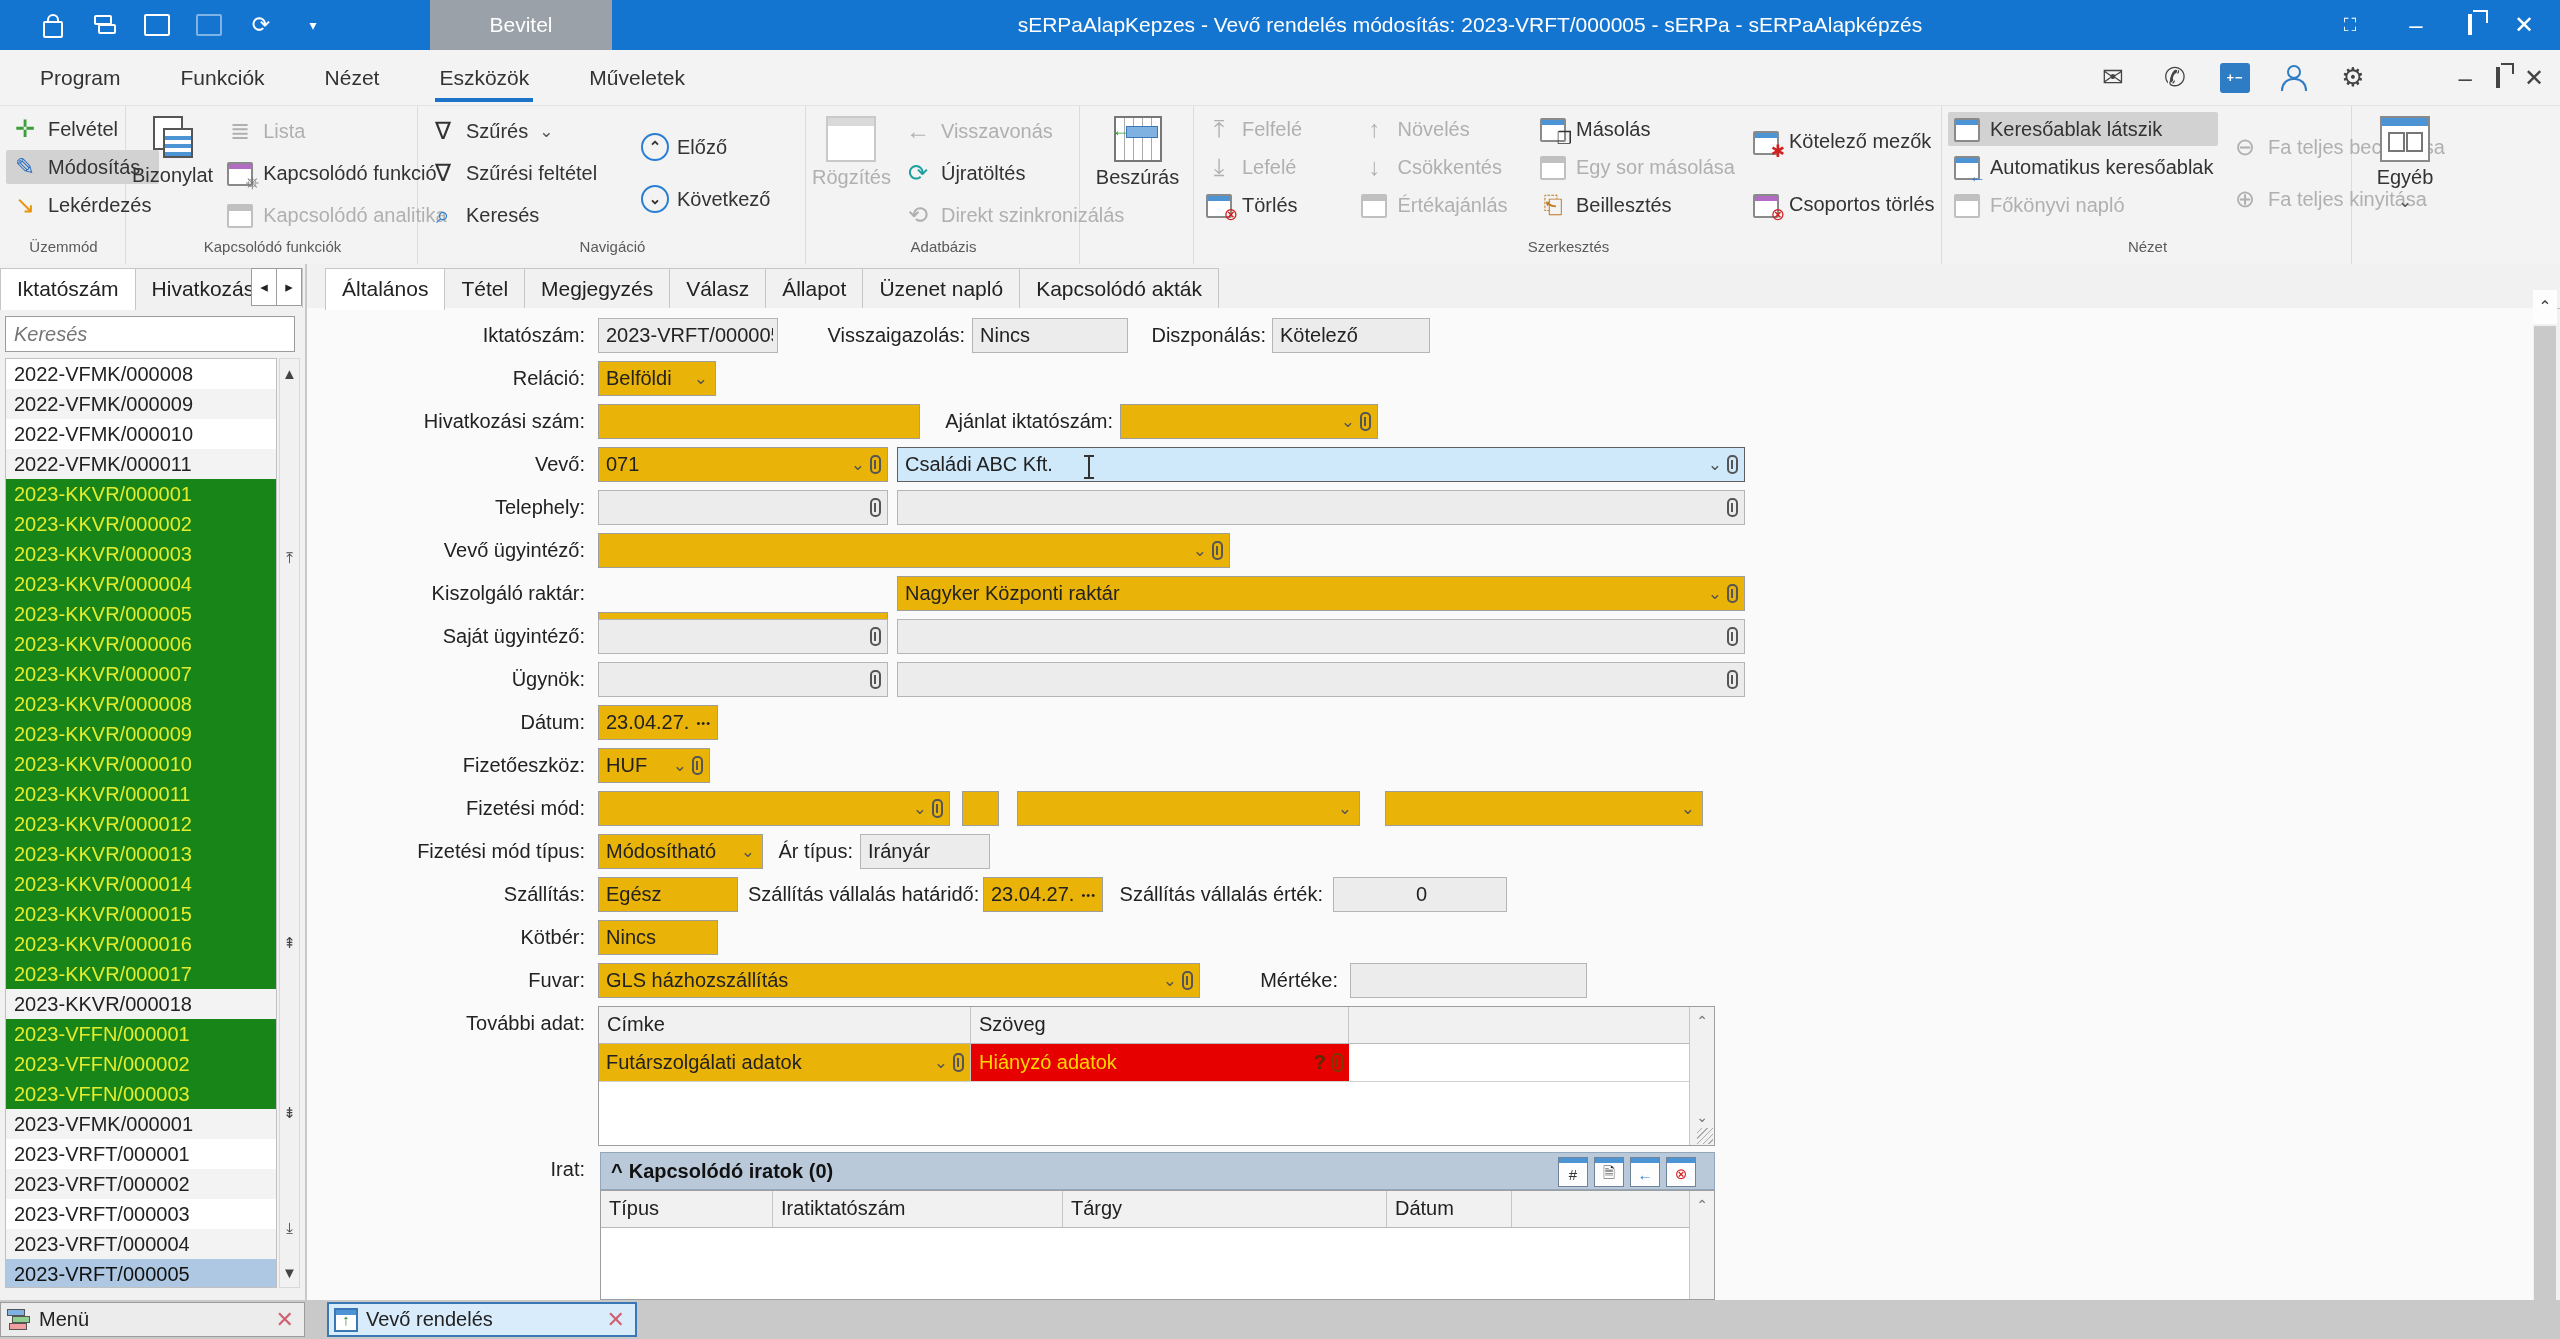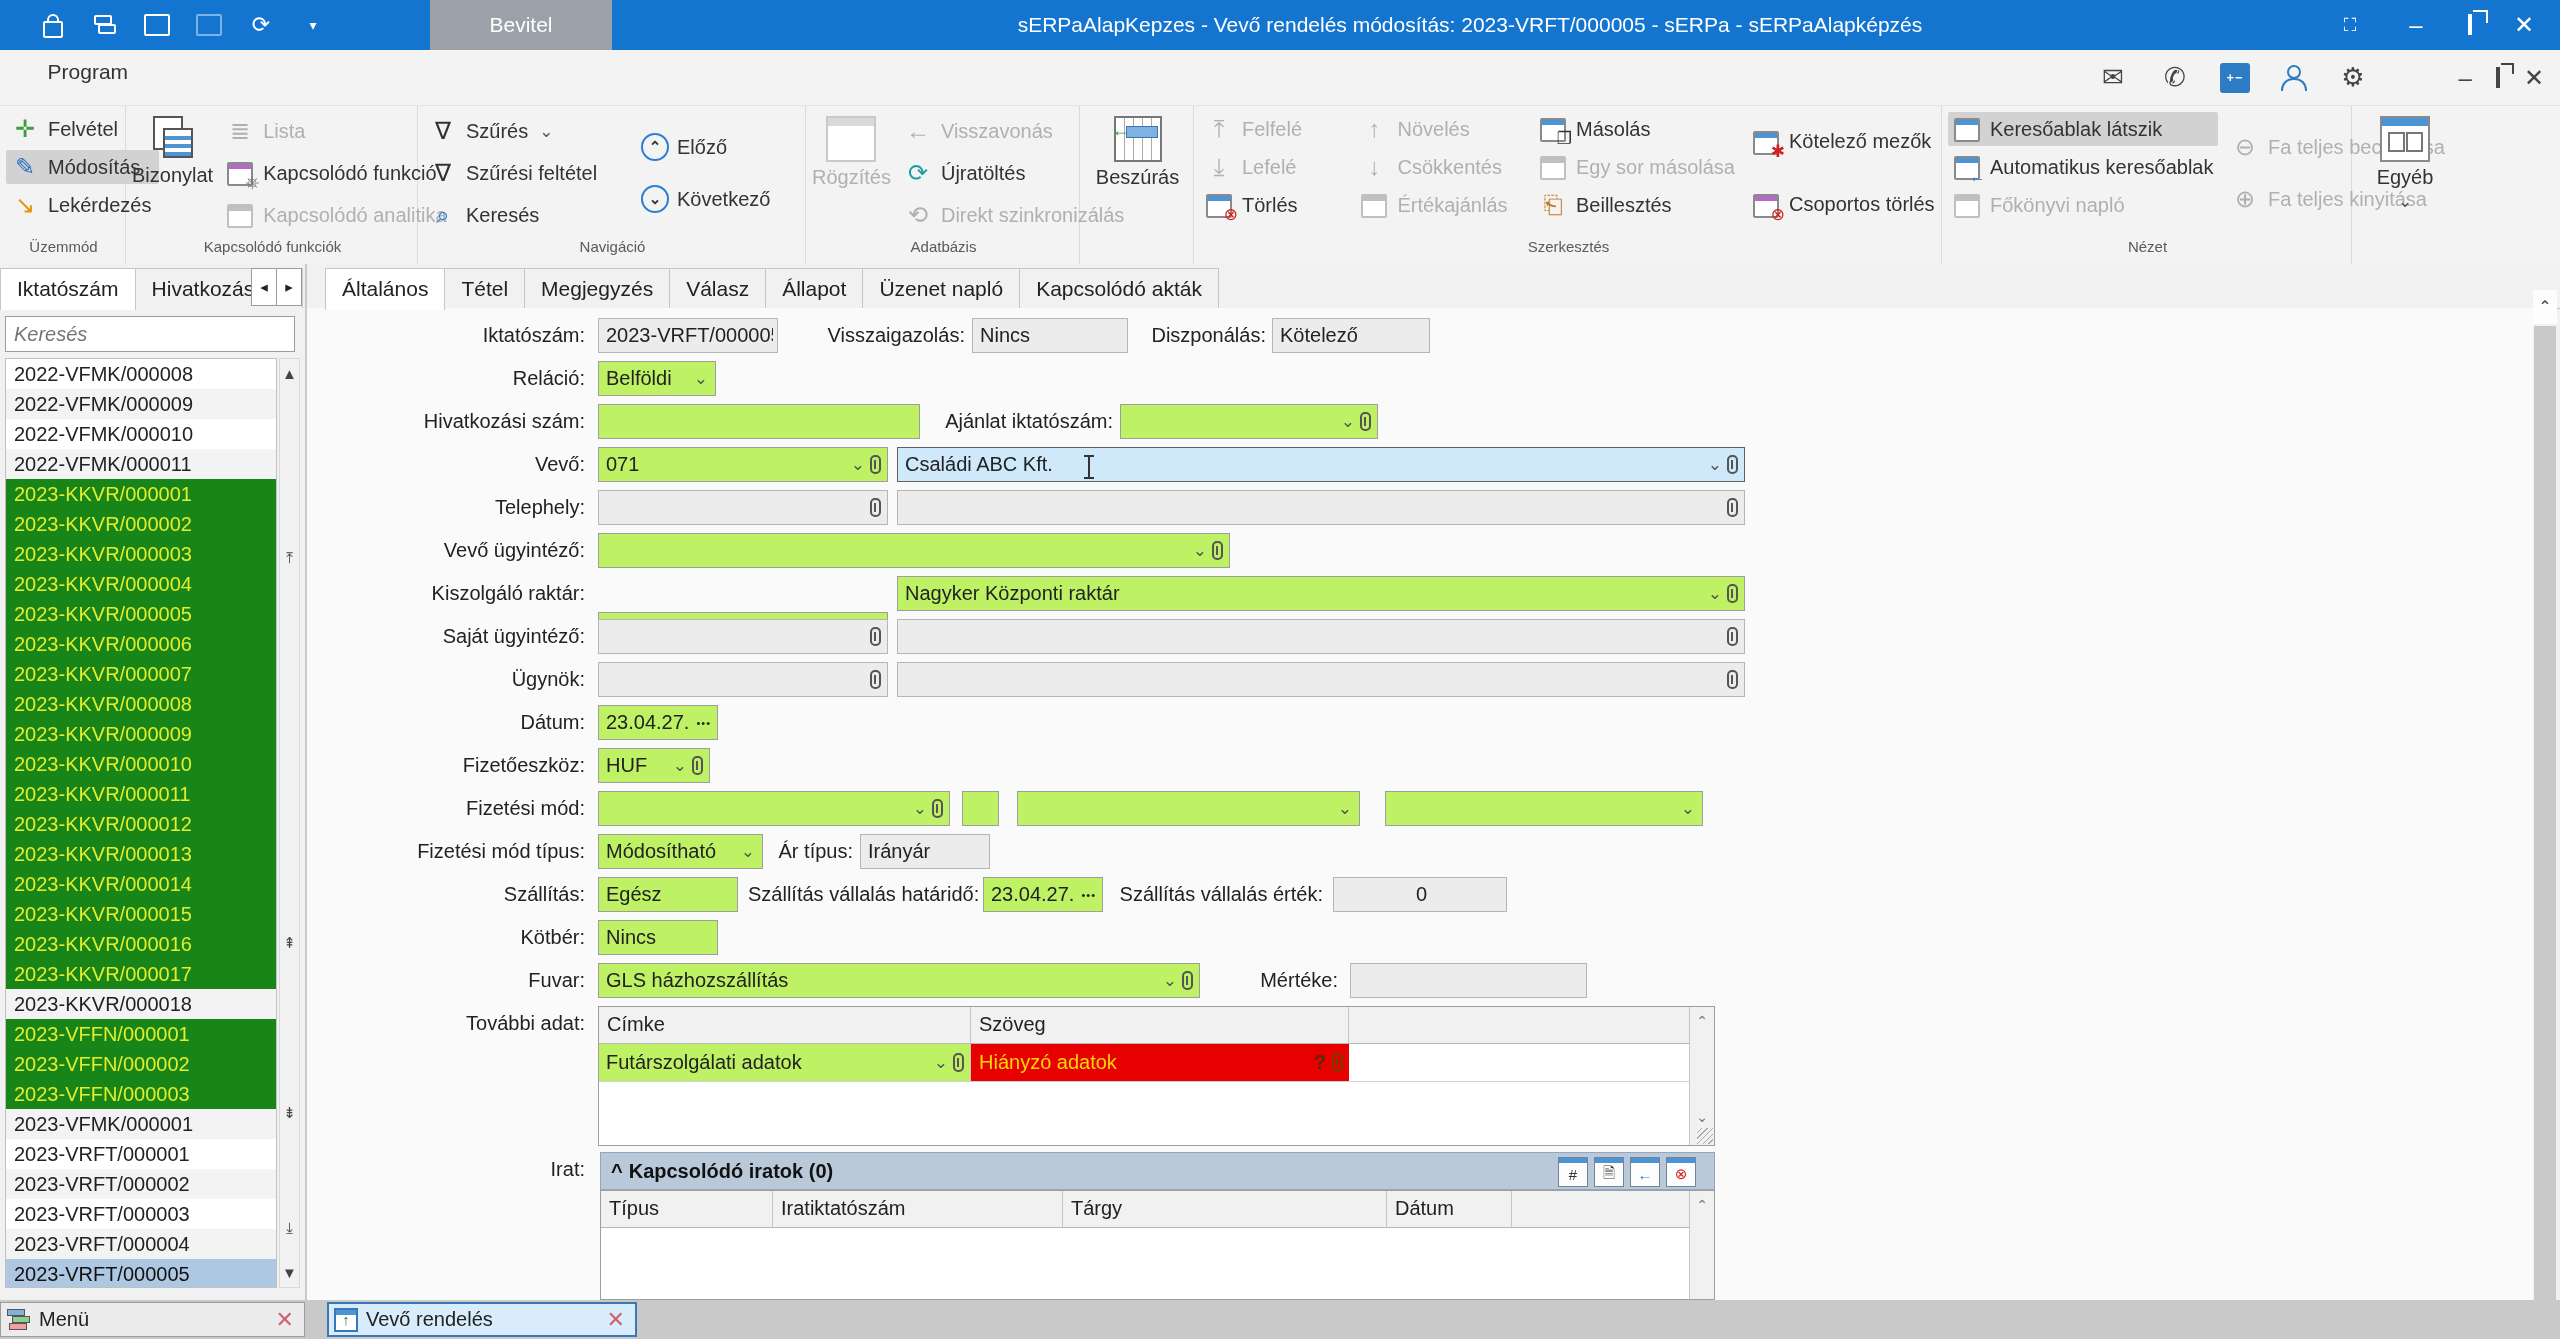--- a/index.html
+++ b/index.html
@@ -26,21 +26,21 @@
   .title-text{position:absolute;left:700px;right:320px;top:0;height:50px;display:flex;
     align-items:center;justify-content:center;font-size:21px;color:#fff;white-space:nowrap;}
   .wctl{position:absolute;top:0;height:50px;display:flex;align-items:center;gap:38px;right:22px;color:#fff;}
   .wctl .g{font-size:24px;width:28px;text-align:center;}
   .restore-g{width:16px;height:14px;border:2px solid #fff;position:relative;}
   .restore-g::before{content:"";position:absolute;left:3px;top:-6px;width:13px;height:11px;border:2px solid #fff;border-bottom:none;border-left:none;}
 
   
   .menubar{position:absolute;left:0;top:50px;width:2560px;height:55px;background:#f3f3f3;
     border-bottom:1px solid #e3e3e3;}
-  .menuitems{position:absolute;left:36px;top:0;height:55px;display:flex;gap:52px;align-items:center;flex-direction:column;}
+  .menuitems{position:absolute;left:36px;top:0;height:55px;display:flex;gap:52px;align-items:center;}
   .mitem{font-size:21px;color:#333;position:relative;padding:10px 4px;cursor:default;}
   .mitem.active::after{content:"";position:absolute;left:0;right:0;bottom:-2px;height:4px;background:#1a73c9;}
   .mricons{position:absolute;right:190px;top:0;height:55px;display:flex;gap:28px;align-items:center;}
   .mico{font-size:26px;color:#444;width:34px;text-align:center;}
   .calcico{width:30px;height:30px;background:#2e7cc3;border-radius:3px;color:#fff;font-size:13px;
     display:flex;align-items:center;justify-content:center;font-weight:bold;letter-spacing:1px;}
   .personico{width:30px;height:30px;position:relative;}
   .personico::before{content:"";position:absolute;left:9px;top:2px;width:10px;height:10px;border:2px solid #2e7cc3;border-radius:50%;}
   .personico::after{content:"";position:absolute;left:3px;top:15px;width:22px;height:11px;border:2px solid #2e7cc3;border-bottom:none;border-radius:12px 12px 0 0;}
   .mwctl{position:absolute;right:16px;top:0;height:55px;display:flex;gap:24px;align-items:center;color:#444;}
@@ -118,21 +118,21 @@
   .mainpanel{position:absolute;left:307px;top:308px;width:2226px;height:992px;background:#fafafa;}
   .mscroll{position:absolute;left:2533px;top:290px;width:24px;height:1010px;background:#f1f1f1;}
   .mscroll .btn{position:absolute;left:0;top:0;width:24px;height:34px;background:#fdfdfd;color:#444;
     font-size:16px;text-align:center;line-height:34px;}
   .mscroll .thumb{position:absolute;left:1px;top:36px;width:22px;height:1215px;background:#c9c9c9;}
 
   .frow{position:absolute;left:330px;height:35px;}
   .flabel{position:absolute;left:0;top:0;width:255px;height:35px;line-height:35px;text-align:right;
     font-size:20px;color:#222;padding-right:8px;white-space:nowrap;}
   .ilabel{position:absolute;top:0;height:35px;line-height:35px;font-size:20px;color:#222;text-align:right;white-space:nowrap;}
-  .fld{position:absolute;top:0;height:35px;background:#bef264;border:1px solid #9e9e9e;box-sizing:border-box;
+  .fld{position:absolute;top:0;height:35px;background:#eab308;border:1px solid #9e9e9e;box-sizing:border-box;
     display:flex;align-items:center;font-size:20px;color:#222;padding:0 4px 0 7px;}
   .fld .val{flex:1;white-space:nowrap;overflow:hidden;}
   .fld.ro{background:#ececec;border-color:#b5b5b5;}
   .fld.focus{background:#cfe9fb;border-color:#5f5f5f;}
   .dd{color:#555;font-size:17px;flex:none;padding:0 3px;line-height:1;}
   .clip{position:relative;width:11px;height:19px;border:2px solid #555;border-radius:5px;flex:none;box-sizing:border-box;margin:0 2px;}
   .clip::after{content:"";position:absolute;left:2px;top:3px;width:2px;height:9px;background:#555;}
   .dots{flex:none;font-size:11px;letter-spacing:1px;color:#222;padding:0 2px;}
 
   

